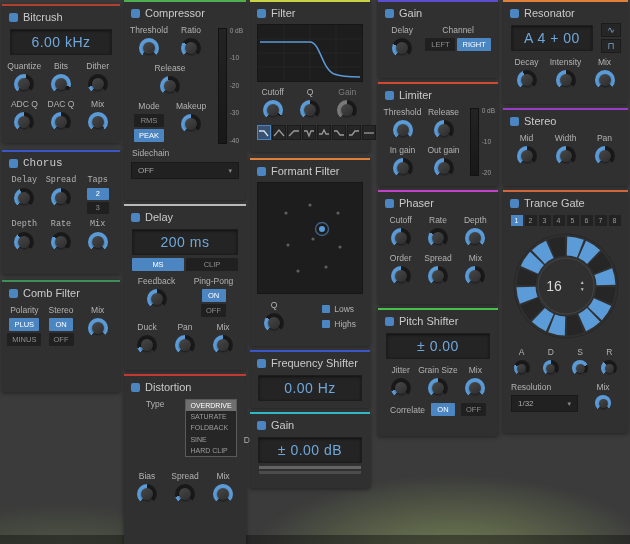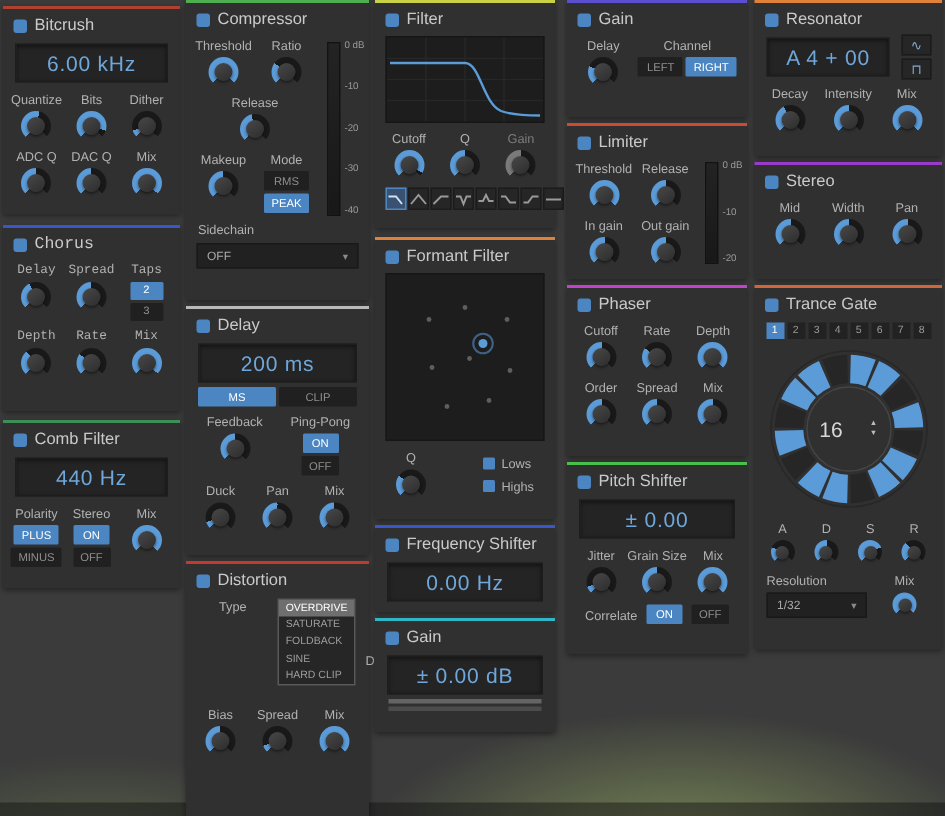--- a/index.html
+++ b/index.html
@@ -162,21 +162,20 @@
         <div class="knob" style="background: conic-gradient(from 225deg, rgb(91, 155, 216) 0deg, rgb(91, 155, 216) 270deg, rgb(25, 25, 25) 270deg, rgb(25, 25, 25) 270deg, rgba(0, 0, 0, 0) 270deg, rgba(0, 0, 0, 0) 360deg);"></div>
       </div>
     </div>
   </div>
 
   <div class="panel" style="left: 2px; top: 280px; width: 118px; height: 112px; --pc: #3d8f57;">
     <div class="phead">
       <span class="enable"></span>
       <span class="ptitle">Comb Filter</span>
     </div>
-    <div class="display">440 Hz</div>
     <div class="krow">
       <div class="kcell">
         <span class="klabel">Polarity</span>
         <div class="tstack">
           <span class="tbtn on">PLUS</span>
           <span class="tbtn">MINUS</span>
         </div>
       </div>
       <div class="kcell">
         <span class="klabel">Stereo</span>
@@ -208,30 +207,30 @@
           <div class="knob" style="background: conic-gradient(from 225deg, rgb(91, 155, 216) 0deg, rgb(91, 155, 216) 81deg, rgb(25, 25, 25) 81deg, rgb(25, 25, 25) 270deg, rgba(0, 0, 0, 0) 270deg, rgba(0, 0, 0, 0) 360deg);"></div>
         </div>
       </div>
       <div class="krow">
         <div class="kcell">
           <span class="klabel">Release</span>
           <div class="knob" style="background: conic-gradient(from 225deg, rgb(91, 155, 216) 0deg, rgb(91, 155, 216) 121.5deg, rgb(25, 25, 25) 121.5deg, rgb(25, 25, 25) 270deg, rgba(0, 0, 0, 0) 270deg, rgba(0, 0, 0, 0) 360deg);"></div>
         </div>
       </div>
       <div class="krow">
-        <div class="kcell">
-          <span class="klabel">Makeup</span>
-          <div class="knob" style="background: conic-gradient(from 225deg, rgb(91, 155, 216) 0deg, rgb(91, 155, 216) 135deg, rgb(25, 25, 25) 135deg, rgb(25, 25, 25) 270deg, rgba(0, 0, 0, 0) 270deg, rgba(0, 0, 0, 0) 360deg);"></div>
-        </div>
         <div class="kcell">
           <span class="klabel">Mode</span>
           <div class="tstack">
             <span class="tbtn">RMS</span>
             <span class="tbtn on">PEAK</span>
           </div>
+        </div>
+        <div class="kcell">
+          <span class="klabel">Makeup</span>
+          <div class="knob" style="background: conic-gradient(from 225deg, rgb(91, 155, 216) 0deg, rgb(91, 155, 216) 135deg, rgb(25, 25, 25) 135deg, rgb(25, 25, 25) 270deg, rgba(0, 0, 0, 0) 270deg, rgba(0, 0, 0, 0) 360deg);"></div>
         </div>
       </div>
     </div>
     <div class="vmeter" style="right:3px;top:26px;height:116px;">
       <div class="vbar"></div>
       <div class="vscale">
         <span>0 dB</span>
         <span>-10</span>
         <span>-20</span>
         <span>-30</span>

